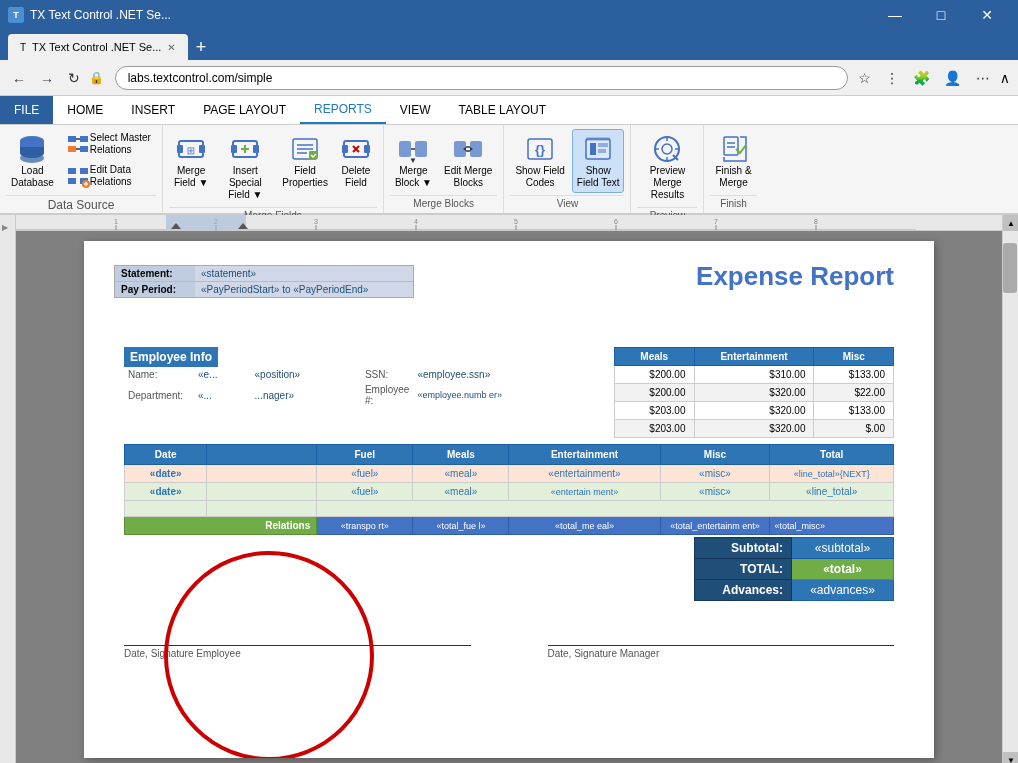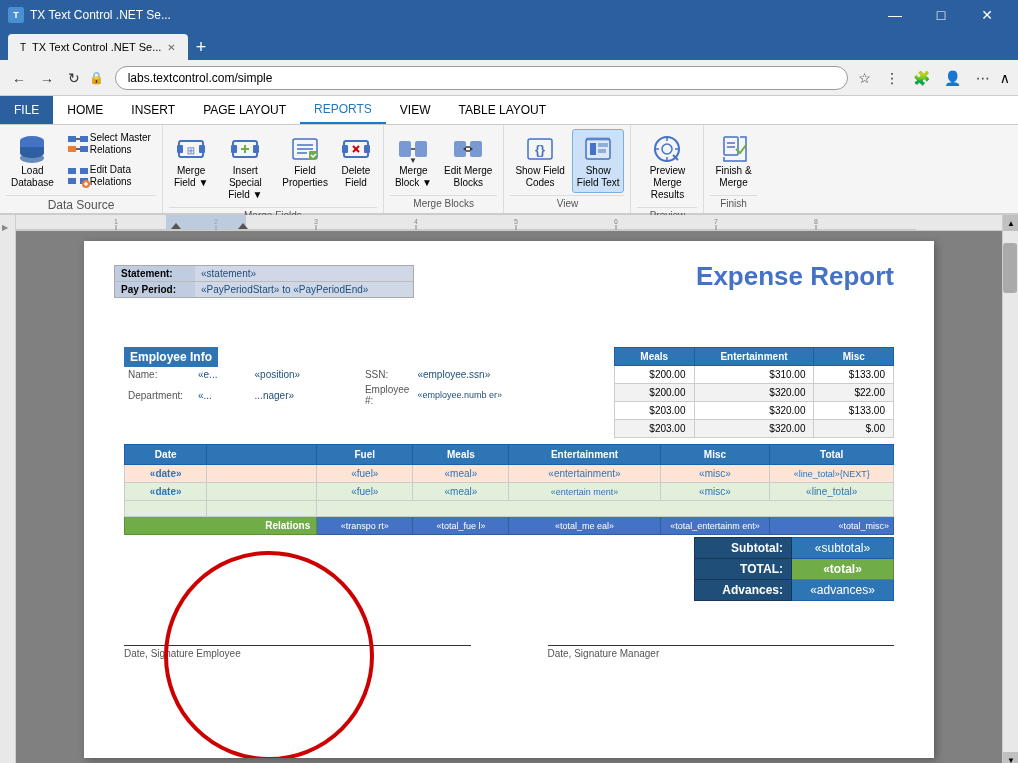--- a/index.html
+++ b/index.html
@@ -442,21 +442,21 @@
               <tr style="background:#70ad47;">
                 <td colspan="2" style="background:#70ad47;color:white;font-weight:bold;padding:3px 6px;border:1px solid #5a8f35;text-align:right;">Relations</td>
                 <td style="background:#4472c4;color:white;font-size:9px;padding:3px 4px;border:1px solid #2e5fa3;text-align:center;">«transpo
 rt»</td>
                 <td style="background:#4472c4;color:white;font-size:9px;padding:3px 4px;border:1px solid #2e5fa3;text-align:center;">«total_fue
 l»</td>
                 <td style="background:#4472c4;color:white;font-size:9px;padding:3px 4px;border:1px solid #2e5fa3;text-align:center;">«total_me
 eal»</td>
                 <td style="background:#4472c4;color:white;font-size:9px;padding:3px 4px;border:1px solid #2e5fa3;text-align:center;">«total_entertainm
 ent»</td>
-                <td style="background:#4472c4;color:white;font-size:9px;padding:3px 4px;border:1px solid #2e5fa3;text-align:right;">«total_misc»</td>
+                <td style="background:#4472c4;color:white;font-size:9px;padding:3px 4px;border:1px solid #2e5fa3;text-align:left;">«total_misc»</td>
               </tr>
             </tbody>
           </table>
 
           <div style="display:flex;justify-content:flex-end;margin-top:2px;">
             <table style="width:200px;border-collapse:collapse;font-size:12px;">
               <tbody>
                   <tr>
                 <td style="background:#1f4e79;color:white;font-weight:bold;text-align:right;padding:3px 8px;border:1px solid #16375a;">Subtotal:</td>
                 <td style="background:#2e75b6;color:white;text-align:center;padding:3px 8px;border:1px solid #1a5fa8;">«subtotal»</td>

